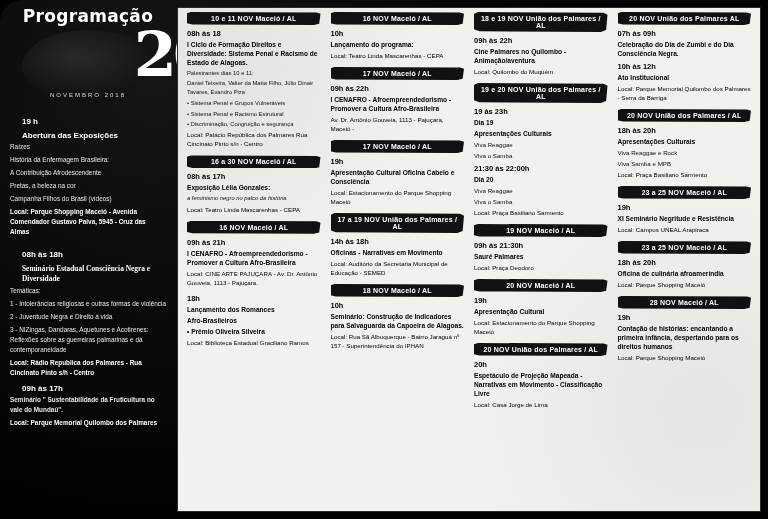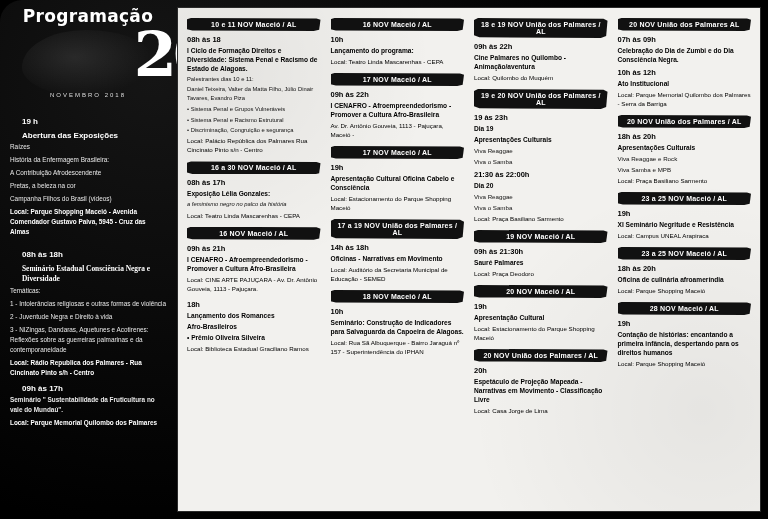--- a/index.html
+++ b/index.html
@@ -62,21 +62,21 @@
     box-shadow:0 0 0 1px #2a2a2a;
   }
   .paper:before{
     content:"";position:absolute;inset:0;
     background:
       radial-gradient(circle at 8% 12%, rgba(0,0,0,.06), transparent 30%),
       radial-gradient(circle at 90% 80%, rgba(0,0,0,.05), transparent 35%);
     pointer-events:none;
   }
   .cols{
-    position:absolute;inset:0;display:flex;gap:0;padding:10px 4px;box-sizing:border-box;
+    position:absolute;inset:0;display:flex;gap:0;padding:4px 4px;box-sizing:border-box;
   }
   .col{flex:1 1 0;padding:0 5px;box-sizing:border-box;}
   .card{margin-bottom:7px;}
   .chdr{
     background:#111;color:#fff;font-size:7px;font-weight:bold;
     padding:3px 5px;display:block;text-align:center;letter-spacing:.2px;
     clip-path:polygon(0% 10%,3% 0%,97% 4%,100% 14%,99% 90%,95% 100%,4% 96%,0% 86%);
   }
   .ctime{font-size:7.5px;font-weight:bold;margin:4px 0 2px 0;}
   .ctitle{font-size:6.6px;font-weight:bold;line-height:9px;margin:0 0 2px 0;}

